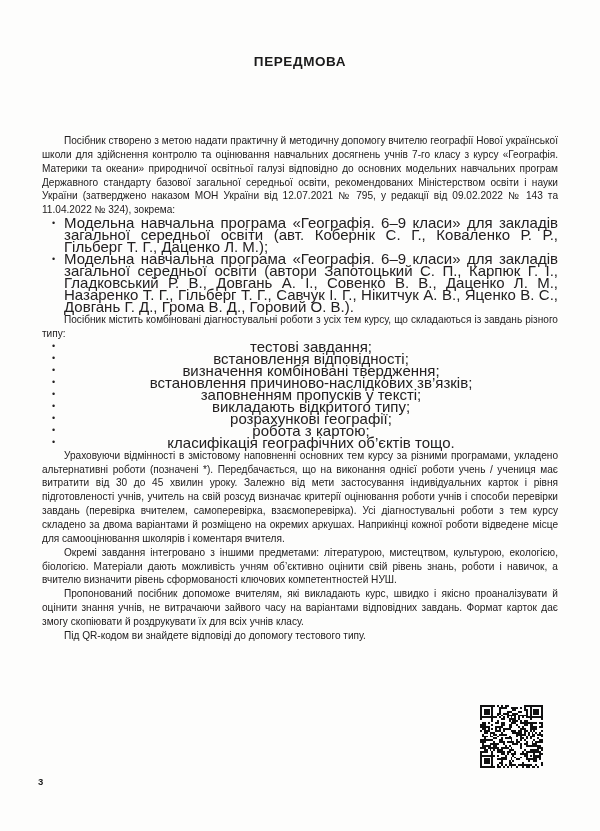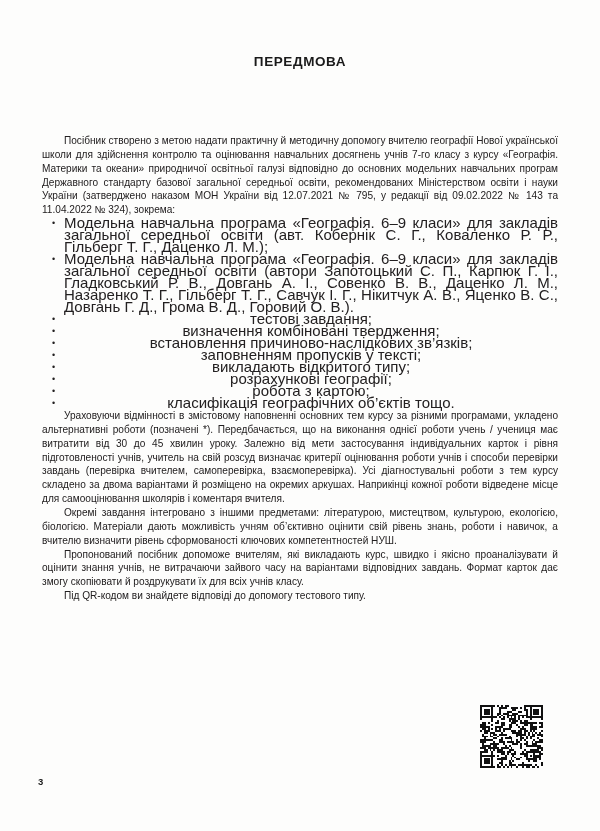--- a/index.html
+++ b/index.html
@@ -109,23 +109,25 @@
 
   <div class="content">
 
     <p class="para">Посібник створено з метою надати практичну й методичну допомогу вчителю географії Нової української школи для здійснення контролю та оцінювання навчальних досягнень учнів 7-го класу з курсу «Географія. Материки та океани» природничої освітньої галузі відповідно до основних модельних навчальних програм Державного стандарту базової загальної середньої освіти, рекомендованих Міністерством освіти і науки України (затверджено наказом МОН України від 12.07.2021 № 795, у редакції від 09.02.2022 № 143 та 11.04.2022 № 324), зокрема:</p>
 
     <ul class="bullets">
       <li>Модельна навчальна програма «Географія. 6–9 класи» для закладів загальної середньої освіти (авт. Кобернік С. Г., Коваленко Р. Р., Гільберг Т. Г., Даценко Л. М.);</li>
       <li>Модельна навчальна програма «Географія. 6–9 класи» для закладів загальної середньої освіти (автори Запотоцький С. П., Карпюк Г. І., Гладковський Р. В., Довгань А. І., Совенко В. В., Даценко Л. М., Назаренко Т. Г., Гільберг Т. Г., Савчук І. Г., Нікитчук А. В., Яценко В. С., Довгань Г. Д., Грома В. Д., Горовий О. В.).</li>
     </ul>
 
+    <p class="para">Посібник містить комбіновані діагностувальні роботи з усіх тем курсу, що складаються із завдань різного типу:</p>
 
     <ul class="bullets tight">
       <li>тестові завдання;</li>
+      <li>встановлення відповідності;</li>
       <li>визначення комбіновані твердження;</li>
       <li>встановлення причиново-наслідкових зв’язків;</li>
       <li>заповненням пропусків у тексті;</li>
       <li>викладають відкритого типу;</li>
       <li>розрахункові географії;</li>
       <li>робота з картою;</li>
       <li>класифікація географічних об’єктів тощо.</li>
     </ul>
 
     <p class="para">Ураховуючи відмінності в змістовому наповненні основних тем курсу за різними програмами, укладено альтернативні роботи (позначені *). Передбачається, що на виконання однієї роботи учень / учениця має витратити від 30 до 45 хвилин уроку. Залежно від мети застосування індивідуальних карток і рівня підготовленості учнів, учитель на свій розсуд визначає критерії оцінювання роботи учнів і способи перевірки завдань (перевірка вчителем, самоперевірка, взаємоперевірка). Усі діагностувальні роботи з тем курсу складено за двома варіантами й розміщено на окремих аркушах. Наприкінці кожної роботи відведене місце для самооцінювання школярів і коментаря вчителя.</p>

